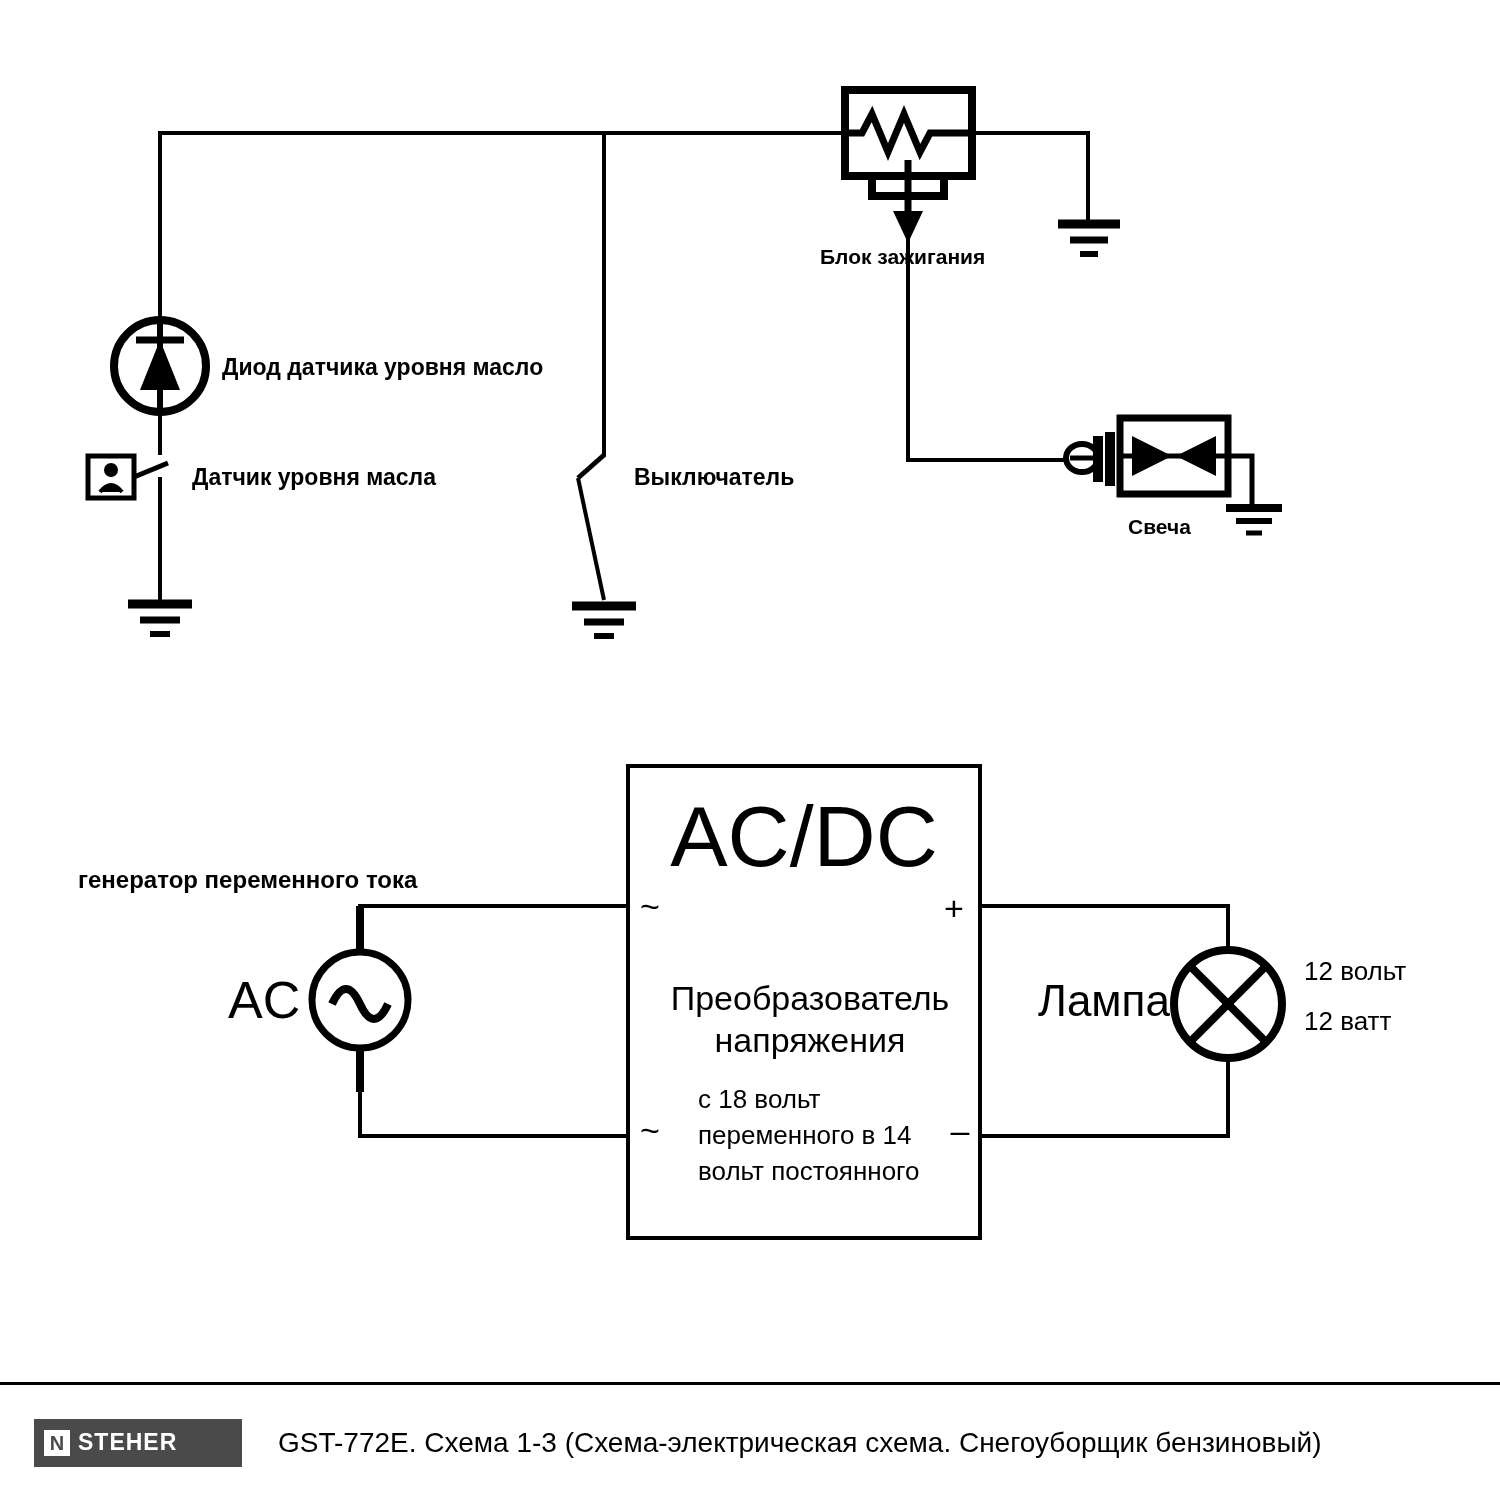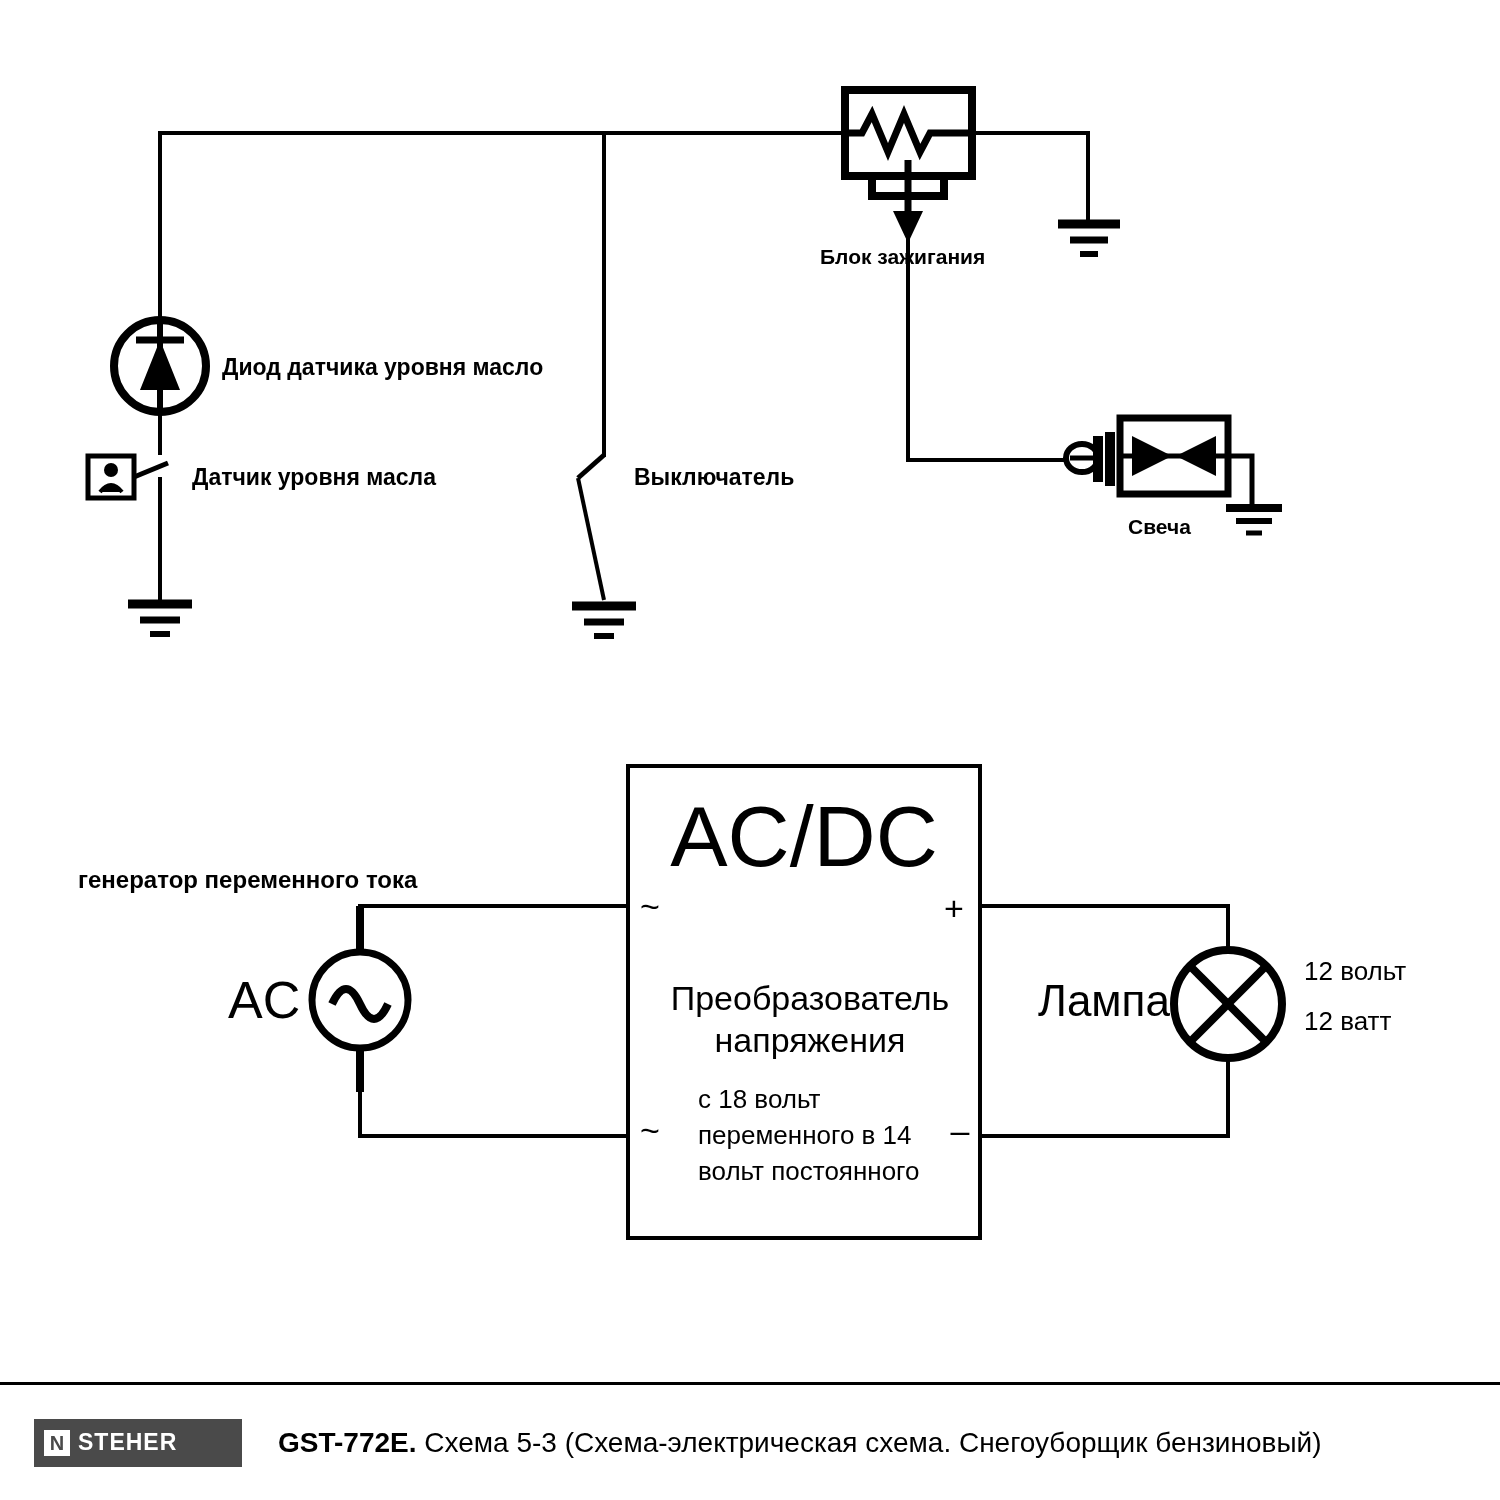--- a/index.html
+++ b/index.html
@@ -72,21 +72,21 @@
     font-size: 23px;
     font-weight: bold;
     letter-spacing: 1px;
   }
   #footer-caption {
     margin-left: 36px;
     font-size: 28px;
     white-space: nowrap;
   }
   #footer-model {
-    font-weight: bold;
+    font-weight: normal;
   }
 </style>
 </head>
 <body>
 
 <div id="page">
 
   <svg id="schematic" viewBox="0 0 1500 1400" xmlns="http://www.w3.org/2000/svg">
     <rect x="0" y="0" width="1500" height="1400" fill="#ffffff"></rect>
 
@@ -231,17 +231,17 @@
 
   </svg>
 
   <div id="footer">
     <div id="brand-badge">
       <span id="brand-mark">N</span>
       <span id="brand-text">STEHER</span>
     </div>
     <div id="footer-caption">
       <span id="footer-model">GST-772E.</span>
-      <span>Схема 5-3 (Схема-электрическая схема. Снегоуборщик бензиновый)</span>
+      <span>Схема 1-3 (Схема-электрическая схема. Снегоуборщик бензиновый)</span>
     </div>
   </div>
 
 </div>
 
 </body></html>

